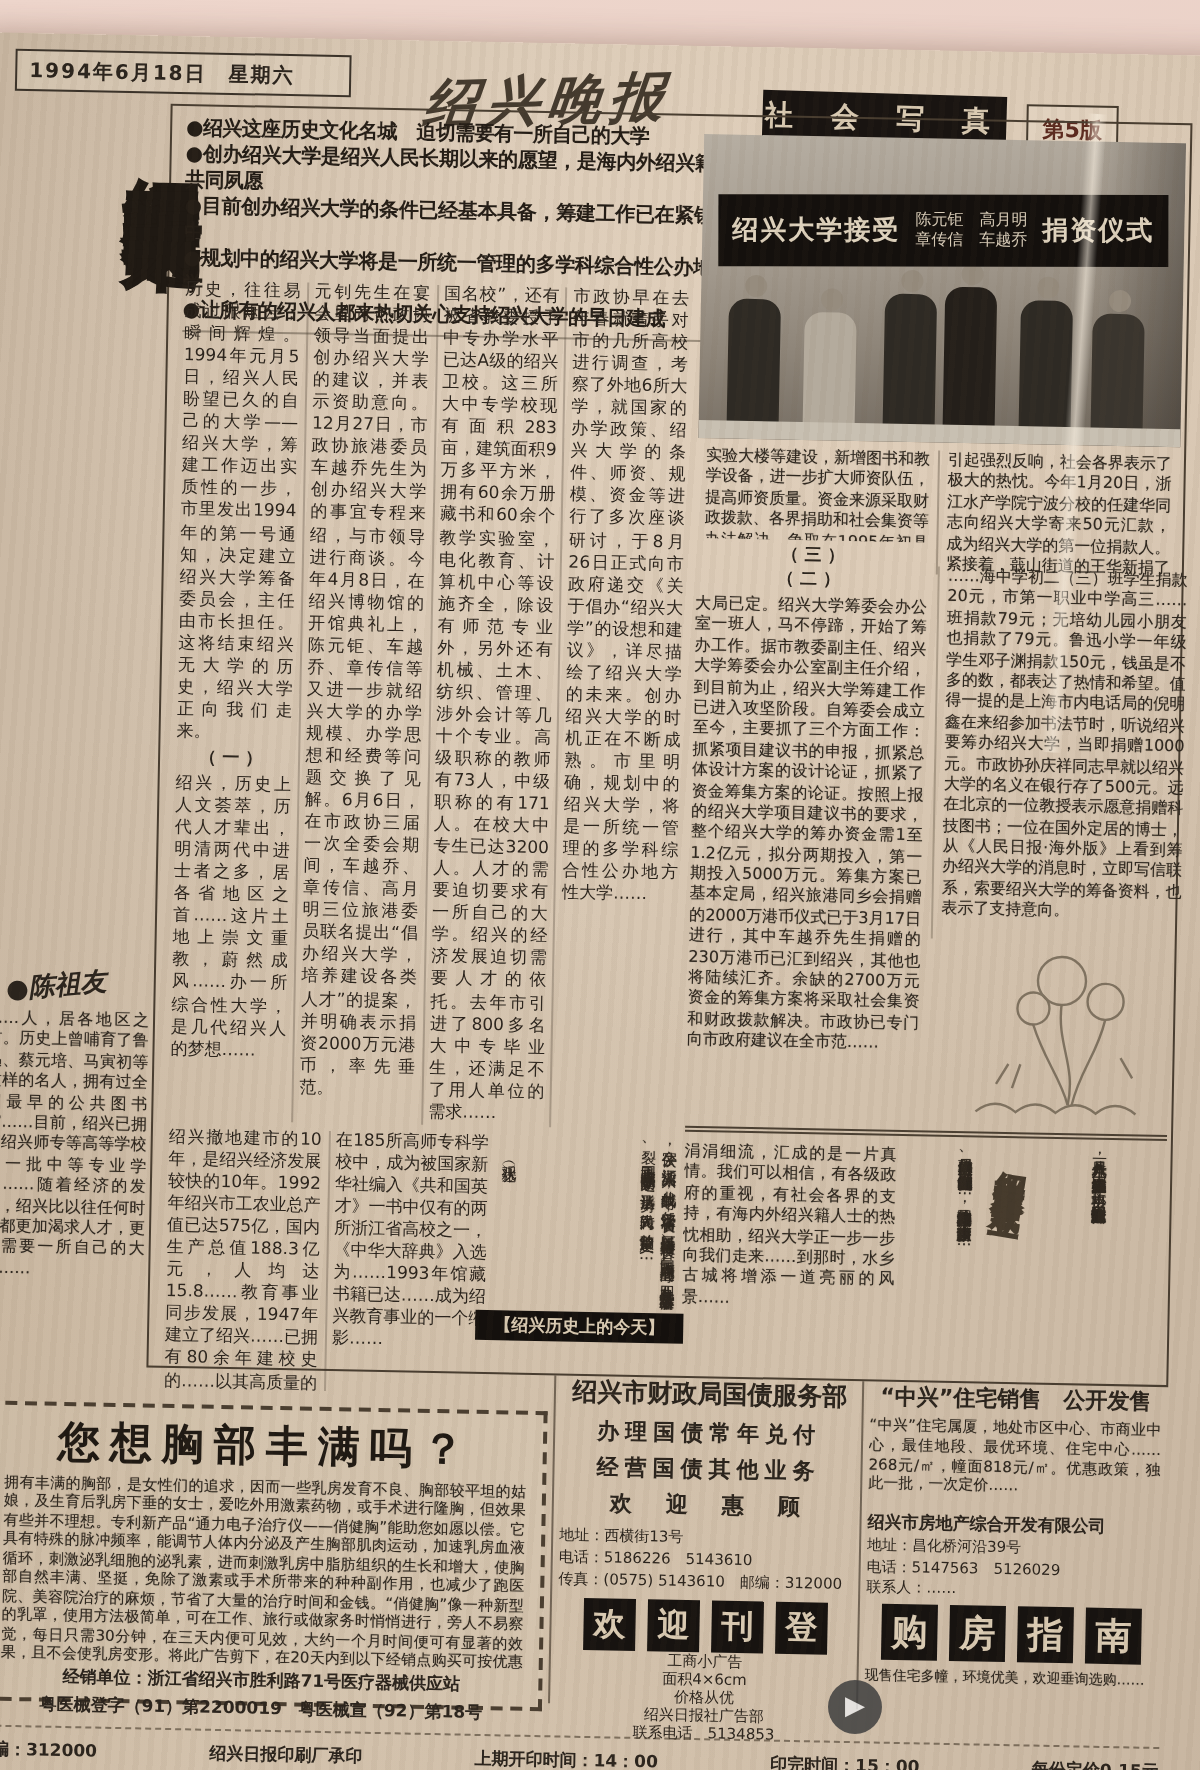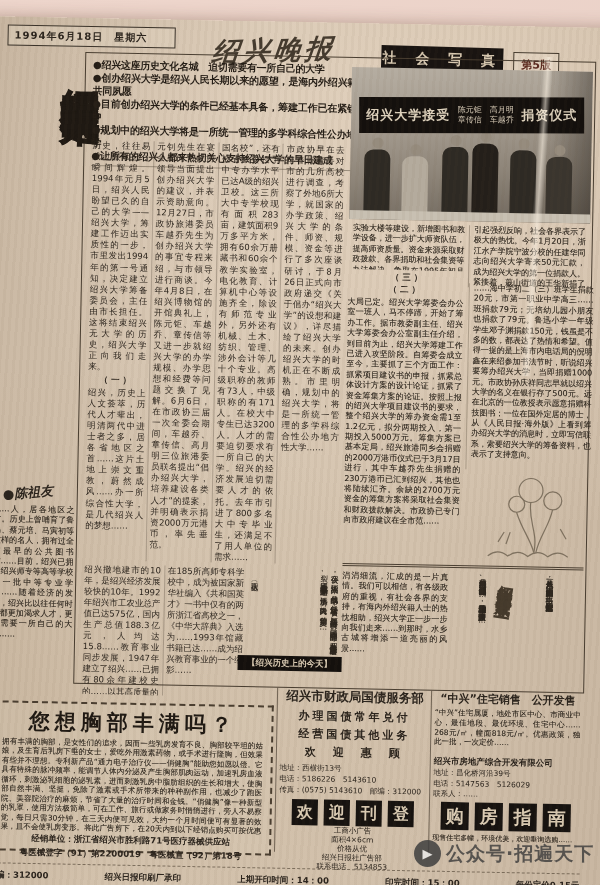--- a/index.html
+++ b/index.html
@@ -285,14 +285,13 @@
       <span>每份定价0.15元</span>
     </div>
 
   </div>
   <div class="grain"></div>
   <div class="crease"></div>
 </div>
 
 <div class="watermark">
   <div class="wm-badge">▶</div>
-  <div class="wm-text">公众号·招遍天下</div>
 </div>
 
 </body></html>

